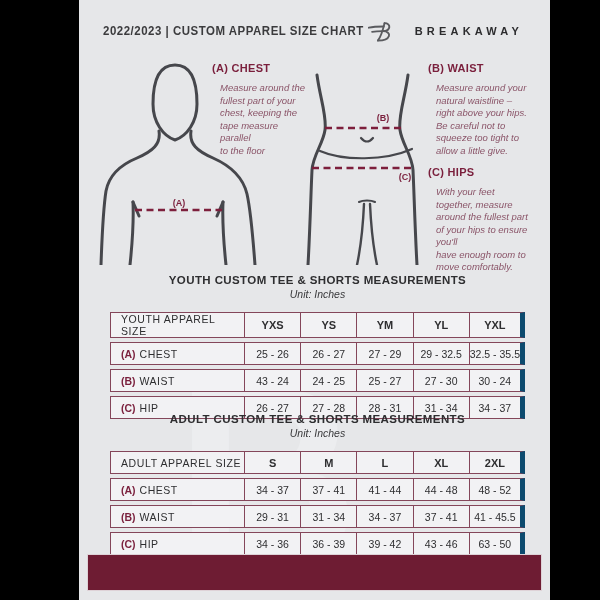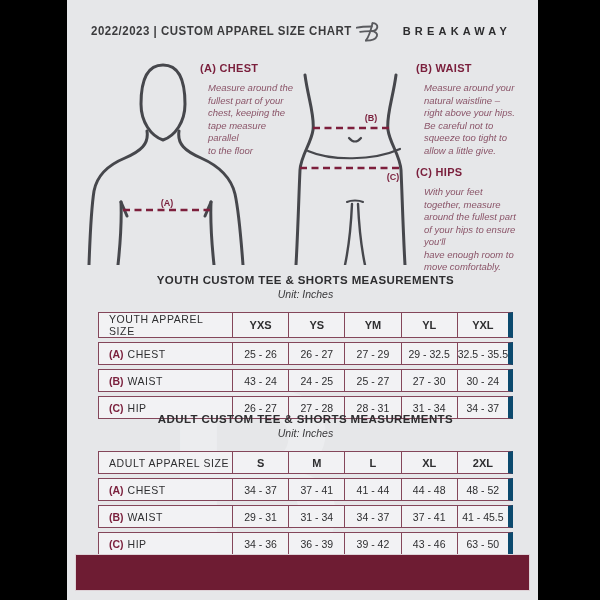--- a/index.html
+++ b/index.html
@@ -1,18 +1,18 @@
 <!DOCTYPE html>
 <html><head>
 <meta charset="utf-8">
 <style>
   html,body{margin:0;padding:0;background:#000;}
   .frame{position:relative;width:600px;height:600px;background:#000;overflow:hidden;
          font-family:"Liberation Sans",sans-serif;}
-  .page{position:absolute;left:67px;top:0;width:471px;height:600px;background:#e6e7e9;overflow:hidden;}
+  .page{position:absolute;left:79px;top:0;width:471px;height:600px;background:#e6e7e9;overflow:hidden;}
 
   
   .doc-title{position:absolute;left:24px;top:23px;font-size:13.5px;font-weight:bold;
              color:#3b3b3d;letter-spacing:.6px;transform:scaleX(.85);transform-origin:left center;
              white-space:nowrap;}
   .brand{position:absolute;right:-36px;top:18px;display:flex;align-items:center;gap:23px;}
   .brand-text{font-size:11px;font-weight:bold;letter-spacing:4.2px;color:#2c2c2e;white-space:nowrap;}
 
   
   .fig{position:absolute;}

